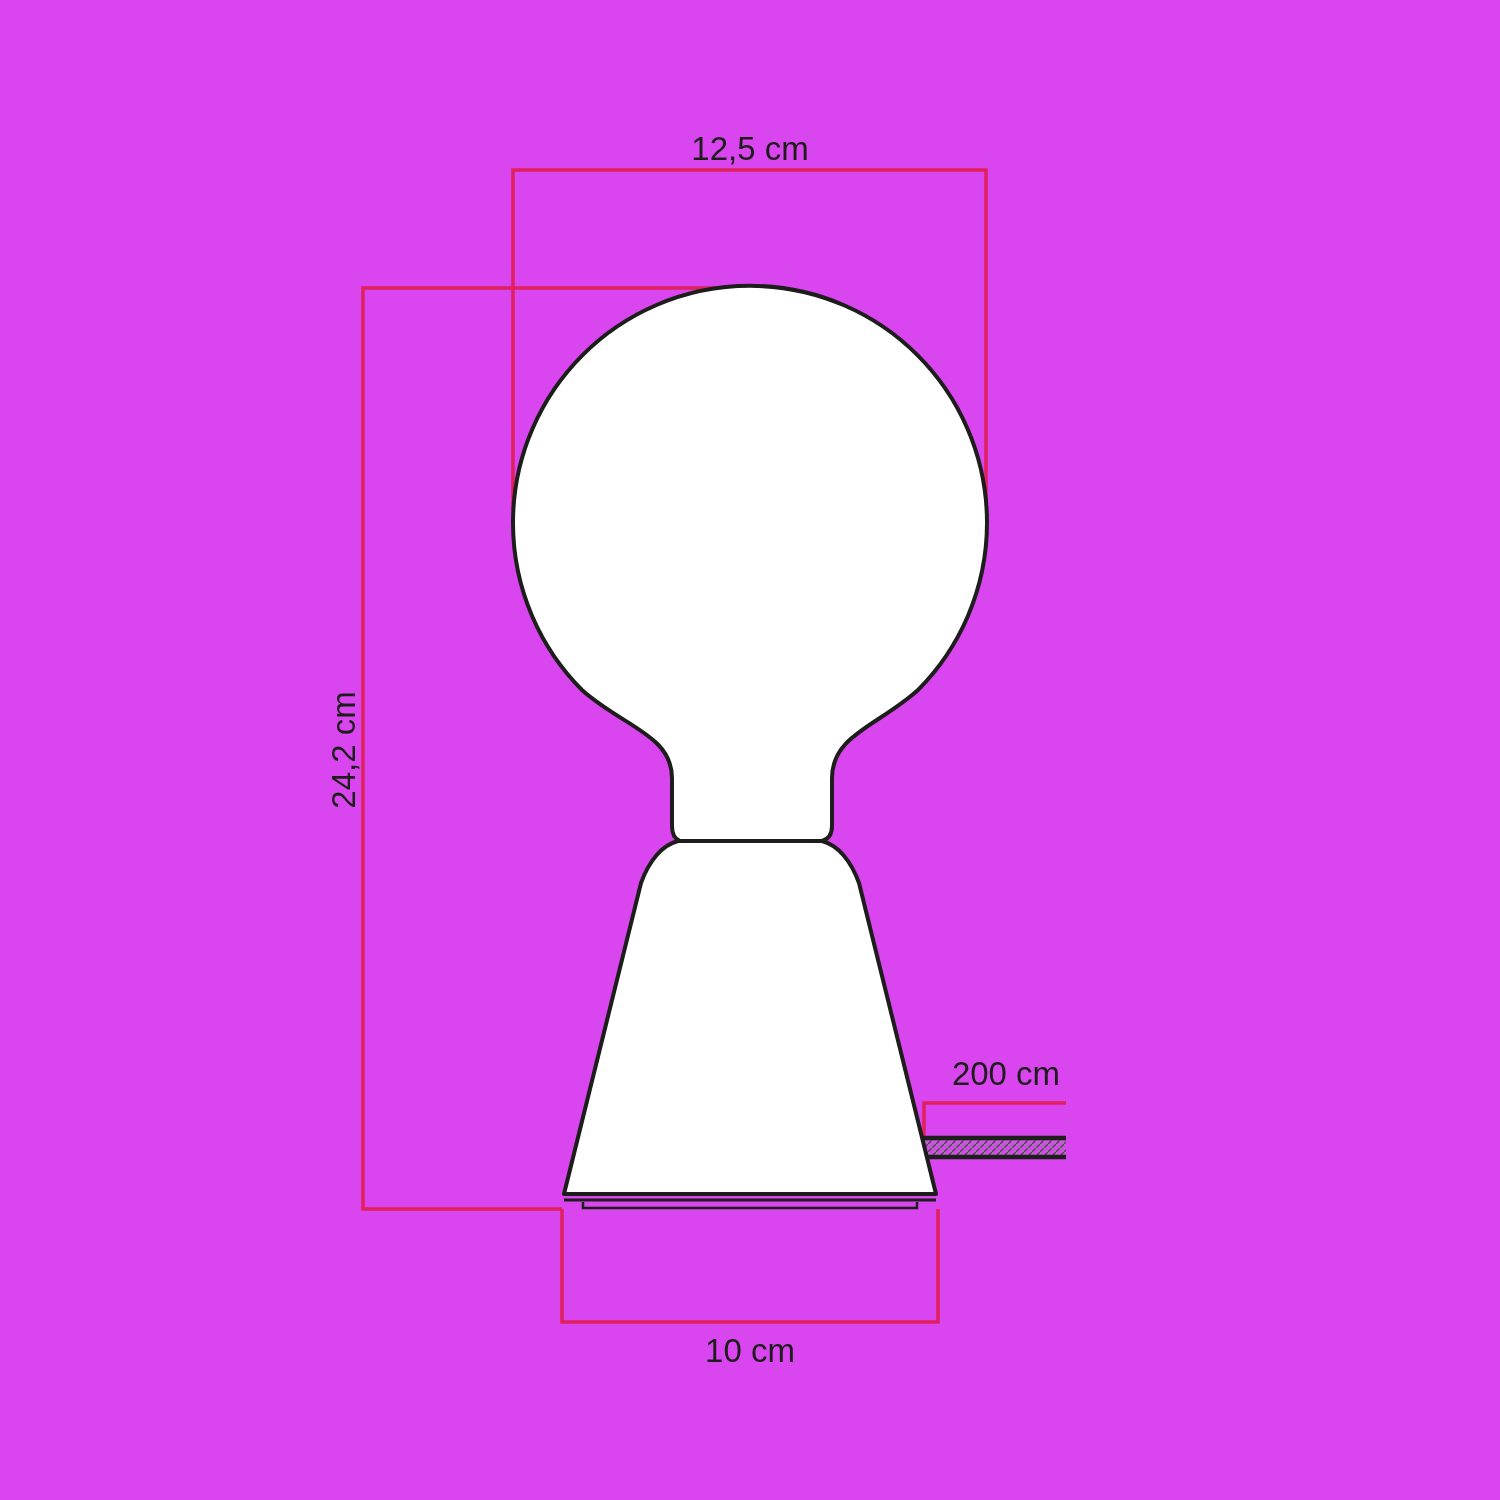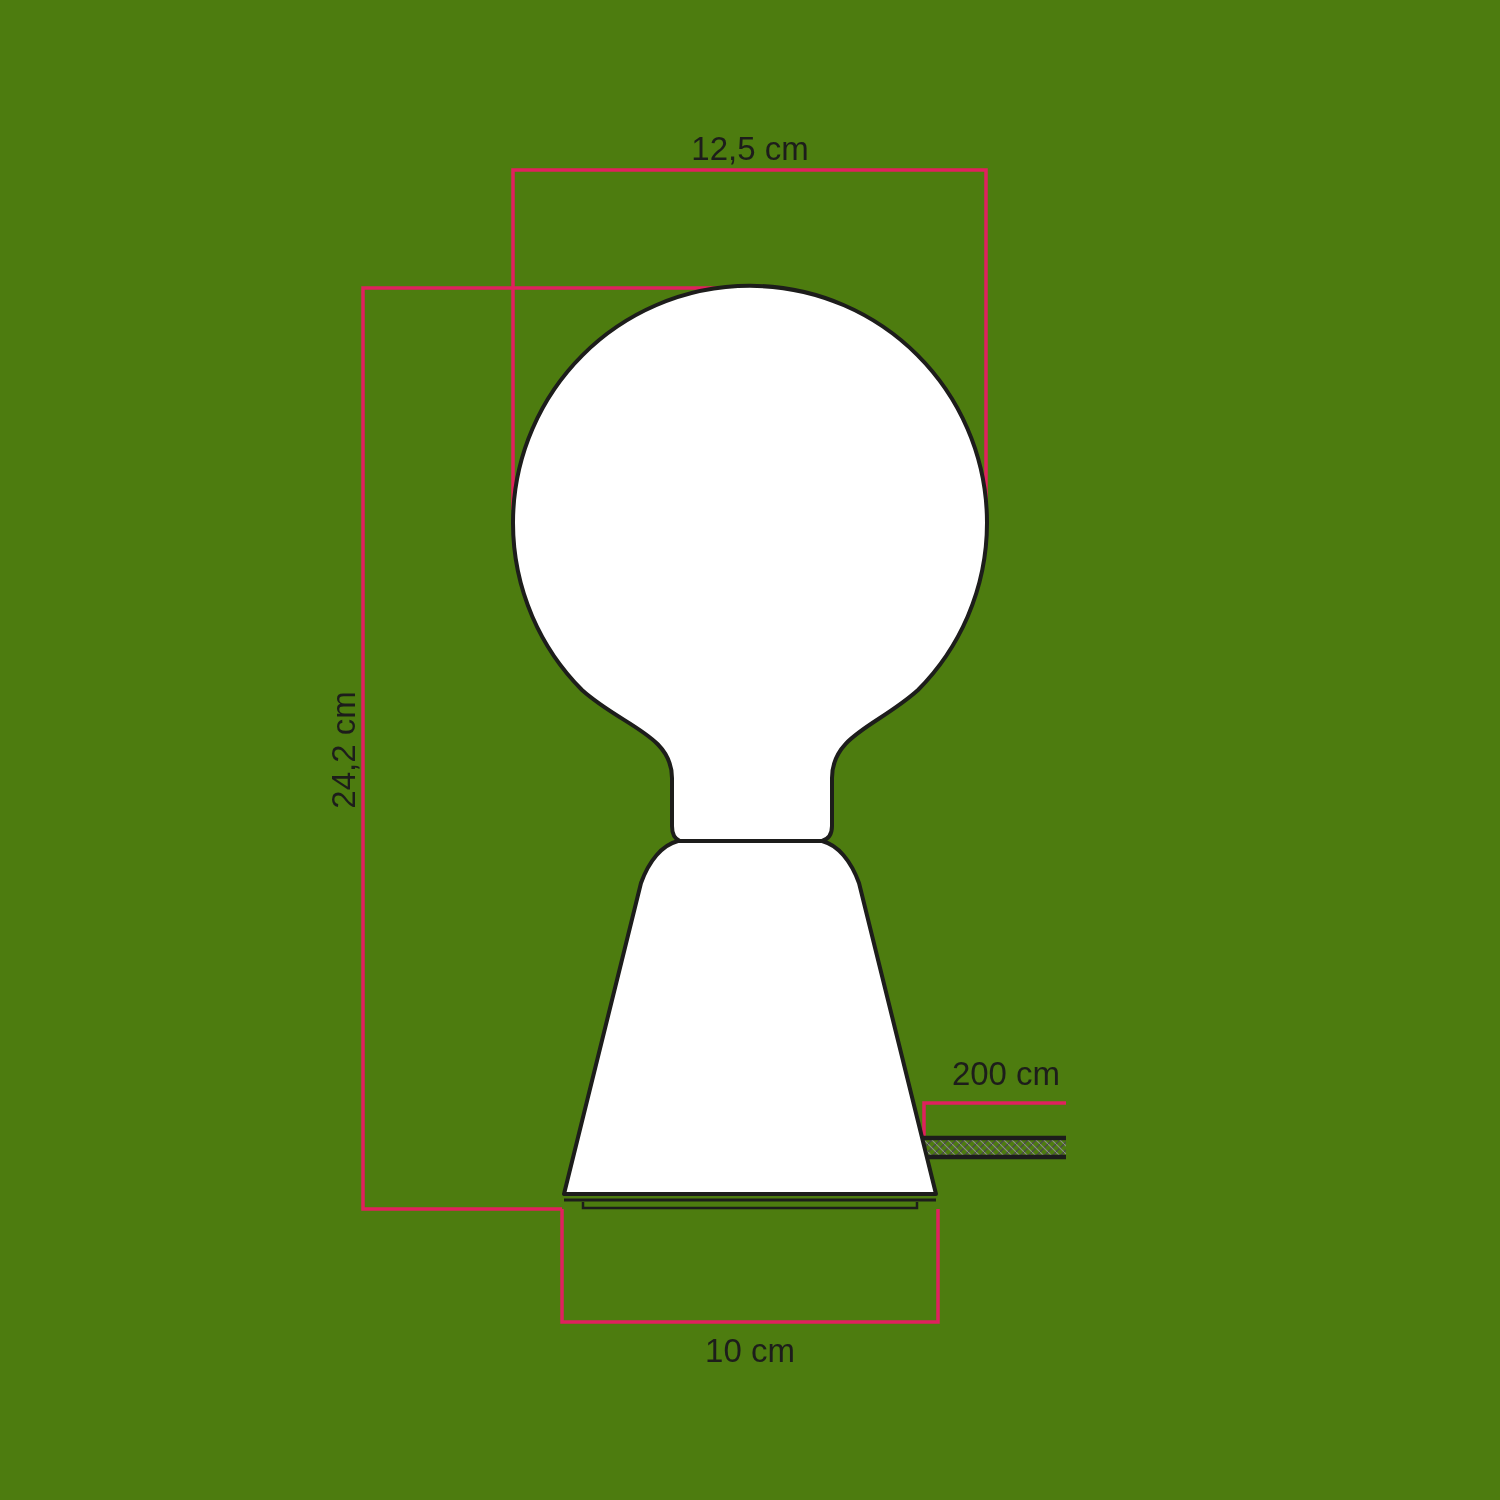--- a/index.html
+++ b/index.html
@@ -7,21 +7,21 @@
     padding: 0;
     background: #ffffff;
     width: 1500px;
     height: 1500px;
     font-family: "Liberation Sans", sans-serif;
   }
   .stage {
     position: relative;
     width: 1500px;
     height: 1500px;
-    background: #4d7c0f;
+    background: #d946ef;
     overflow: hidden;
   }
   svg { display: block; }
   text {
     font-family: "Liberation Sans", sans-serif;
     font-size: 33px;
     fill: #1d1d1b;
   }
 </style>
 </head>

